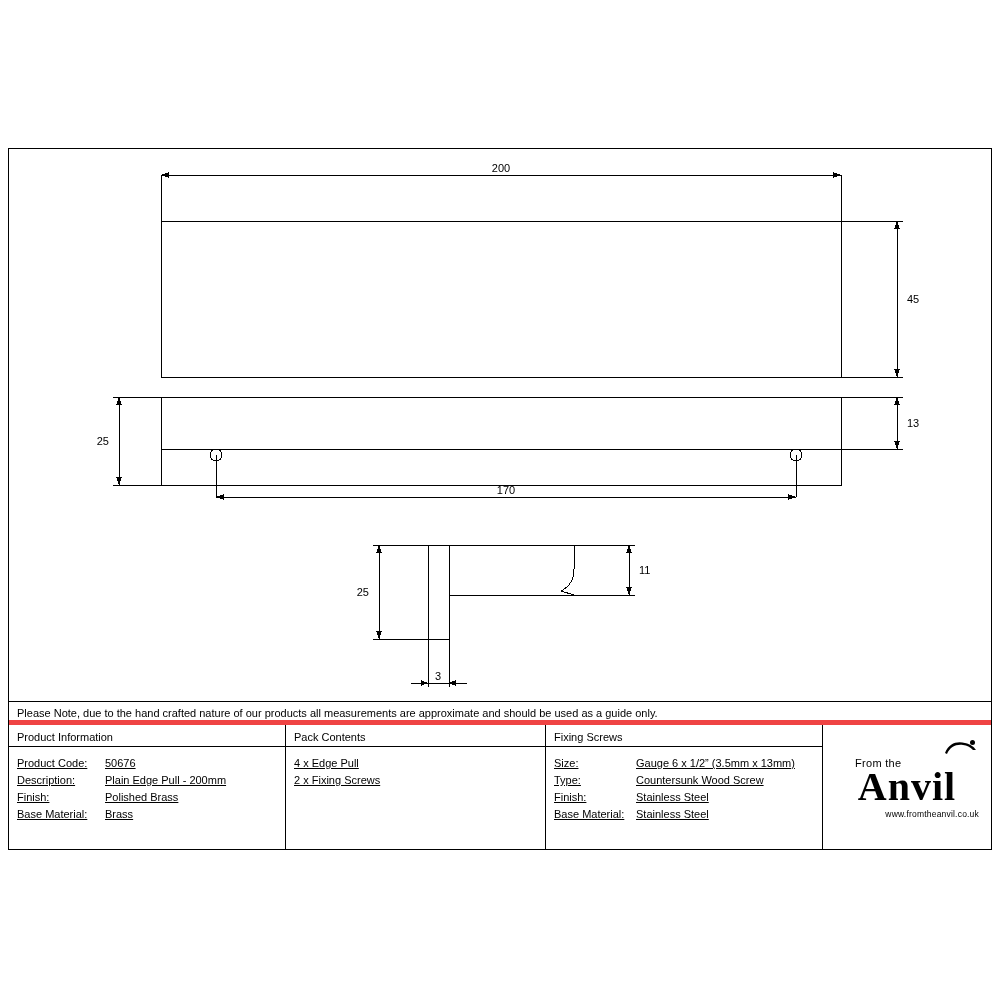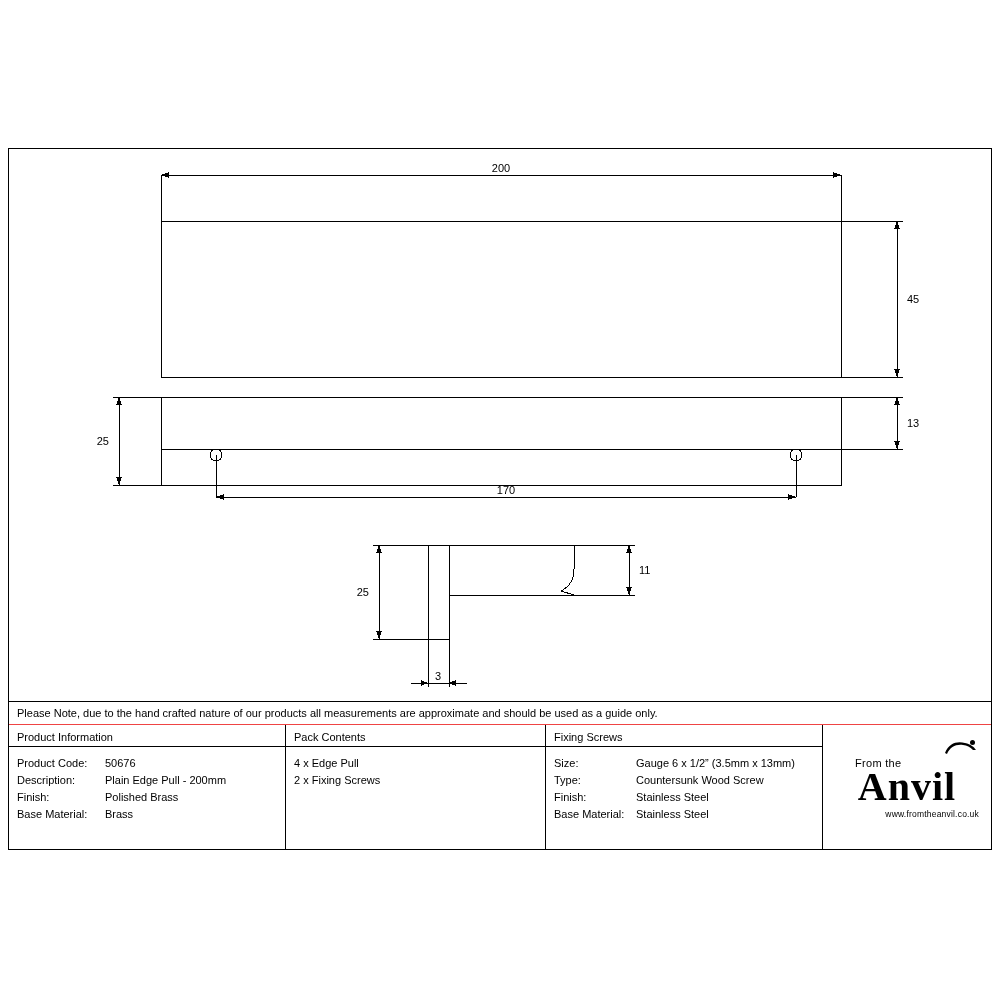--- a/index.html
+++ b/index.html
@@ -31,21 +31,21 @@
     height: 552px;
   }
   svg { display: block; }
   .note {
     position: absolute;
     left: 0;
     top: 552px;
     width: 982px;
     height: 24px;
     border-top: 1px solid #000;
-    border-bottom: 1px solid #ef4444;
+    border-bottom: 5px solid #ef4444;
     box-sizing: border-box;
     font-size: 11px;
     line-height: 23px;
     padding-left: 8px;
     white-space: nowrap;
   }
   .info {
     position: absolute;
     left: 0;
     top: 576px;
@@ -67,20 +67,21 @@
   .col-title {
     font-size: 11px;
     padding: 6px 0 0 8px;
     border-bottom: 1px solid #000;
     height: 22px;
     box-sizing: border-box;
   }
   .col-body {
     padding: 8px 0 0 8px;
     font-size: 11px;
+    text-decoration: underline;
   }
   .row {
     display: flex;
     line-height: 17px;
   }
   .row .k { width: 88px; flex: none; }
   .row.wide .k { width: 82px; }
   .row .v { flex: 1; }
   .plain-line { line-height: 17px; }
 

